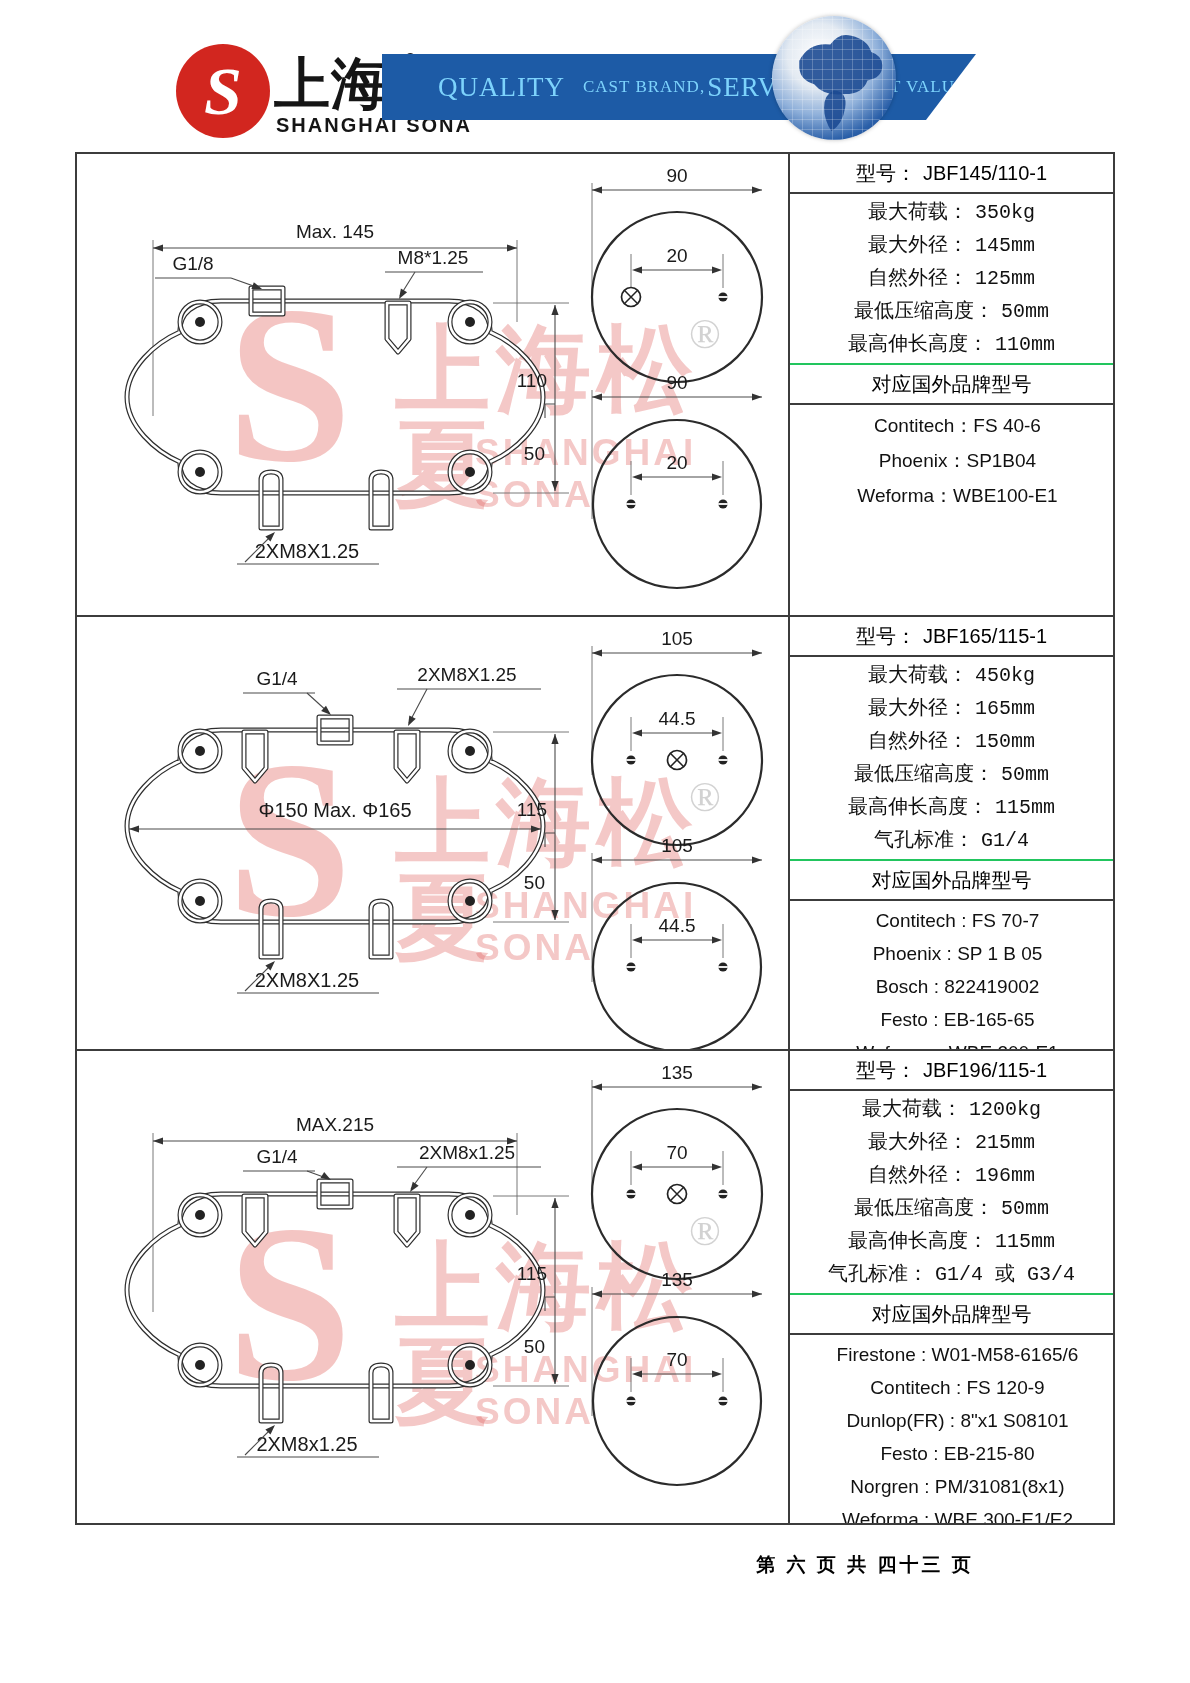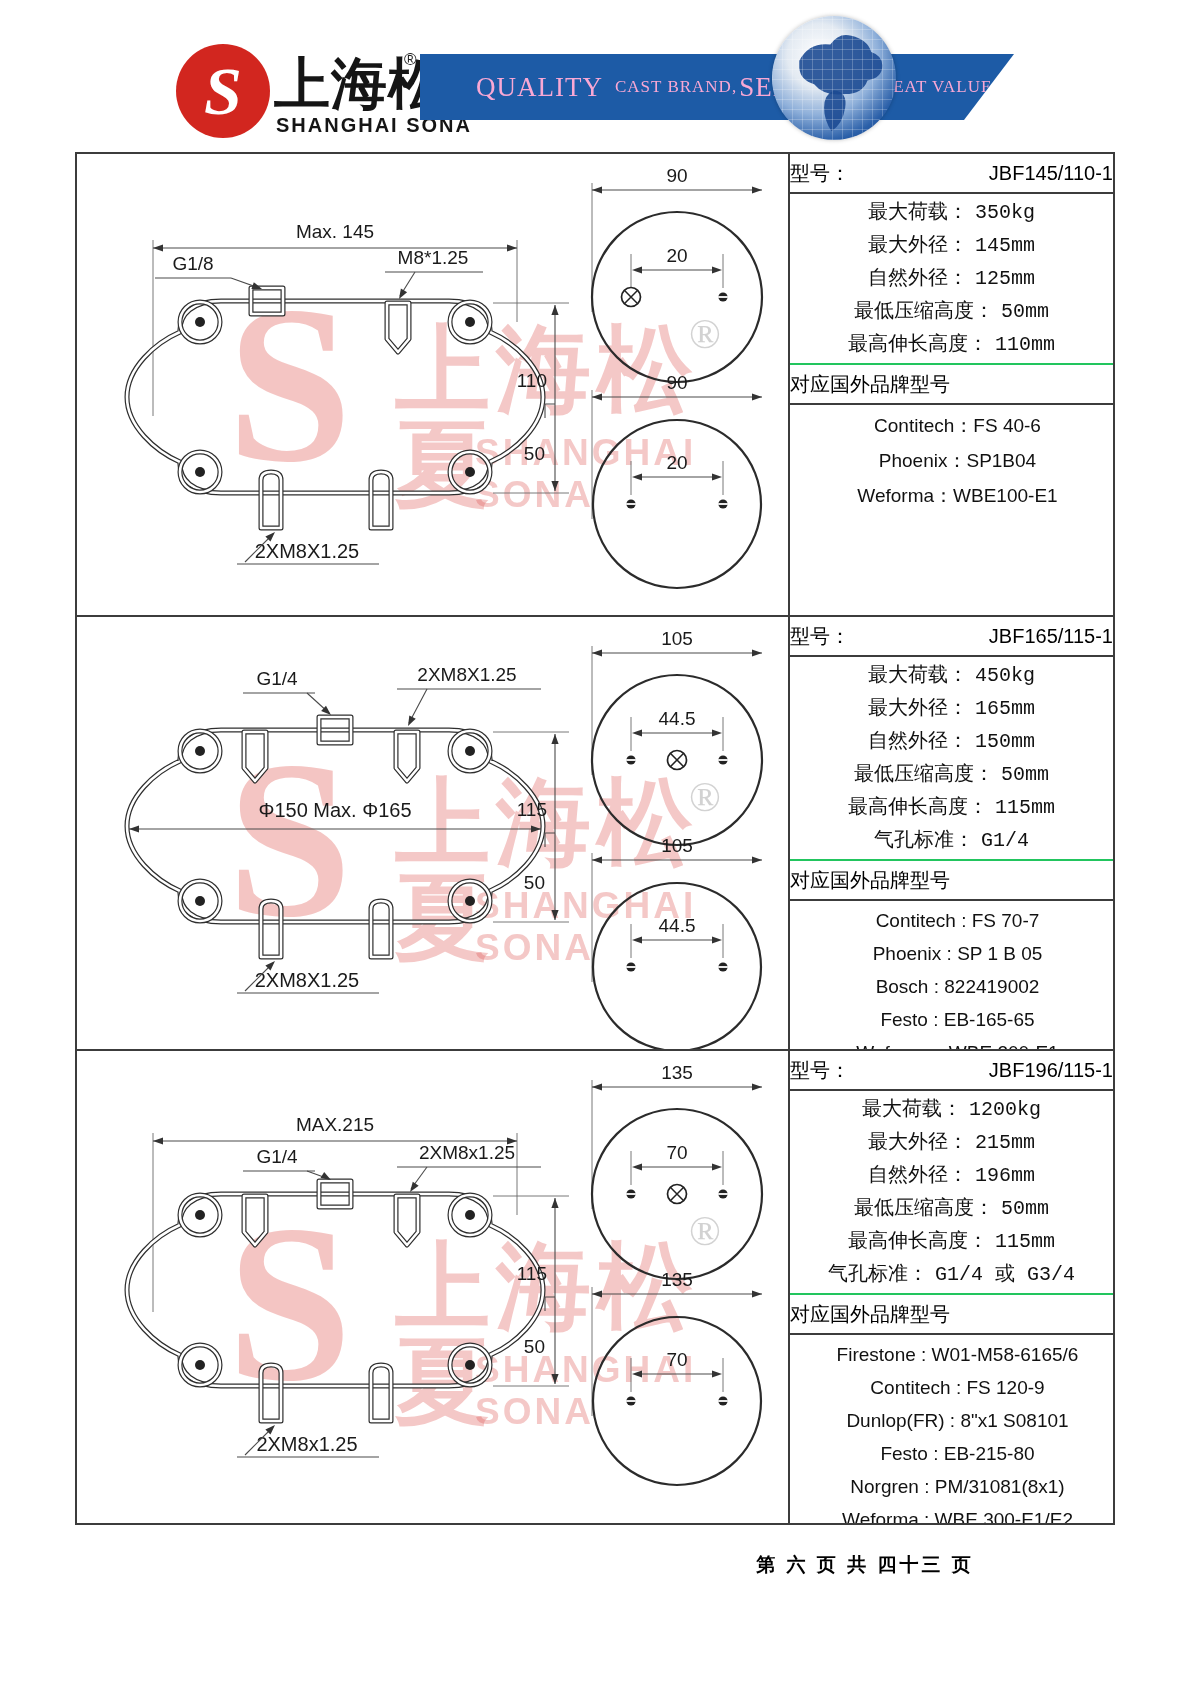--- a/index.html
+++ b/index.html
@@ -5,25 +5,25 @@
   html,body{margin:0;padding:0;background:#fff;}
   body{width:1190px;height:1683px;position:relative;font-family:"Liberation Sans",sans-serif;color:#111;overflow:hidden;}
 
   
   .logo-mark{position:absolute;left:176px;top:44px;width:94px;height:94px;border-radius:50%;
     background:#d2261f;color:#fff;display:flex;align-items:center;justify-content:center;
     font-family:"Liberation Serif",serif;font-size:68px;font-weight:bold;font-style:italic;}
   .logo-cn{position:absolute;left:274px;top:56px;font-size:56px;font-weight:bold;color:#151515;line-height:1;letter-spacing:1px;}
   .logo-reg{position:absolute;left:404px;top:50px;font-size:17px;color:#222;}
   .logo-en{position:absolute;left:276px;top:114px;font-size:20px;font-weight:bold;letter-spacing:2px;color:#151515;}
-  .banner{position:absolute;left:420px;top:54px;width:594px;height:66px;background:#1d5ba6;
+  .banner{position:absolute;left:382px;top:54px;width:594px;height:66px;background:#1d5ba6;
     clip-path:polygon(0 0,100% 0,calc(100% - 50px) 100%,0 100%);
-    color:#f9a8d4;font-family:"Liberation Serif",serif;display:flex;align-items:center;padding-left:56px;box-sizing:border-box;}
+    color:#7dd3fc;font-family:"Liberation Serif",serif;display:flex;align-items:center;padding-left:56px;box-sizing:border-box;}
   .banner .big{font-size:27px;letter-spacing:1px;}
-  .banner .small{font-size:17px;letter-spacing:1px;margin-left:12px;margin-right:2px;}
+  .banner .small{font-size:17px;letter-spacing:1px;margin-left:18px;margin-right:2px;}
   .globe{position:absolute;left:772px;top:16px;width:124px;height:124px;border-radius:50%;overflow:hidden;
     background:radial-gradient(circle at 38% 32%, #ffffff 0%, #e3eaf2 28%, #8fb0da 52%, #2a5fa8 75%, #16386e 100%);
     box-shadow:0 0 4px rgba(0,0,0,.25);}
   .globe::after{content:"";position:absolute;inset:0;border-radius:50%;
     background:repeating-linear-gradient(0deg,rgba(255,255,255,.22) 0 1px,transparent 1px 10px),
                repeating-linear-gradient(90deg,rgba(255,255,255,.22) 0 1px,transparent 1px 10px);}
 
   
   .sheet{position:absolute;left:75px;top:152px;width:1040px;height:1373px;border:2px solid #3c3c3c;box-sizing:border-box;background:#fff;}
   .row{position:relative;display:flex;border-bottom:2px solid #3c3c3c;box-sizing:border-box;}
@@ -45,21 +45,21 @@
   .o{stroke:#2e2e2e;stroke-width:5;fill:none;stroke-linejoin:round;}
   .i{stroke:#ffffff;stroke-width:2.6;fill:none;stroke-linejoin:round;}
   .co{stroke:#2b2b2b;stroke-width:2.2;fill:none;}
   .d{stroke:#4a4a4a;stroke-width:1.1;fill:none;}
   .e{stroke:#6a6a6a;stroke-width:.9;fill:none;}
   text.t{font-size:19px;fill:#1a1a1a;font-family:"Liberation Sans",sans-serif;text-anchor:middle;}
   text.t2{font-size:20px;fill:#1a1a1a;font-family:"Liberation Sans",sans-serif;text-anchor:middle;}
   text.reg{font-size:42px;fill:#c7c7c7;font-family:"Liberation Serif",serif;text-anchor:middle;opacity:.8;}
 
   
-  .spec-model,.spec-foreign{height:38px;display:flex;align-items:center;justify-content:space-between;font-size:20px;color:#000;flex:none;}
+  .spec-model,.spec-foreign{height:38px;display:flex;align-items:center;justify-content:center;font-size:20px;color:#000;flex:none;}
   .spec-model{border-bottom:2px solid #3c3c3c;}
   .spec-foreign{border-top:2px solid #22c55e;border-bottom:2px solid #3c3c3c;}
   .spec-list{padding:2px 0;flex:none;font-family:Liberation Mono, monospace;}
   .spec-line{height:33px;line-height:33px;text-align:center;font-size:20px;}
   .brand-list{padding:3px 0;flex:none;}
   .brand-line{height:33px;line-height:33px;text-align:center;font-size:19px;padding-left:12px;}
   .r1 .brand-line{height:35px;line-height:35px;}
   .spec-line .v,.spec-model .v{margin-left:7px;}
 
   .footer{position:absolute;left:700px;top:1552px;width:330px;text-align:center;font-size:19px;font-weight:bold;letter-spacing:3px;color:#000;}

